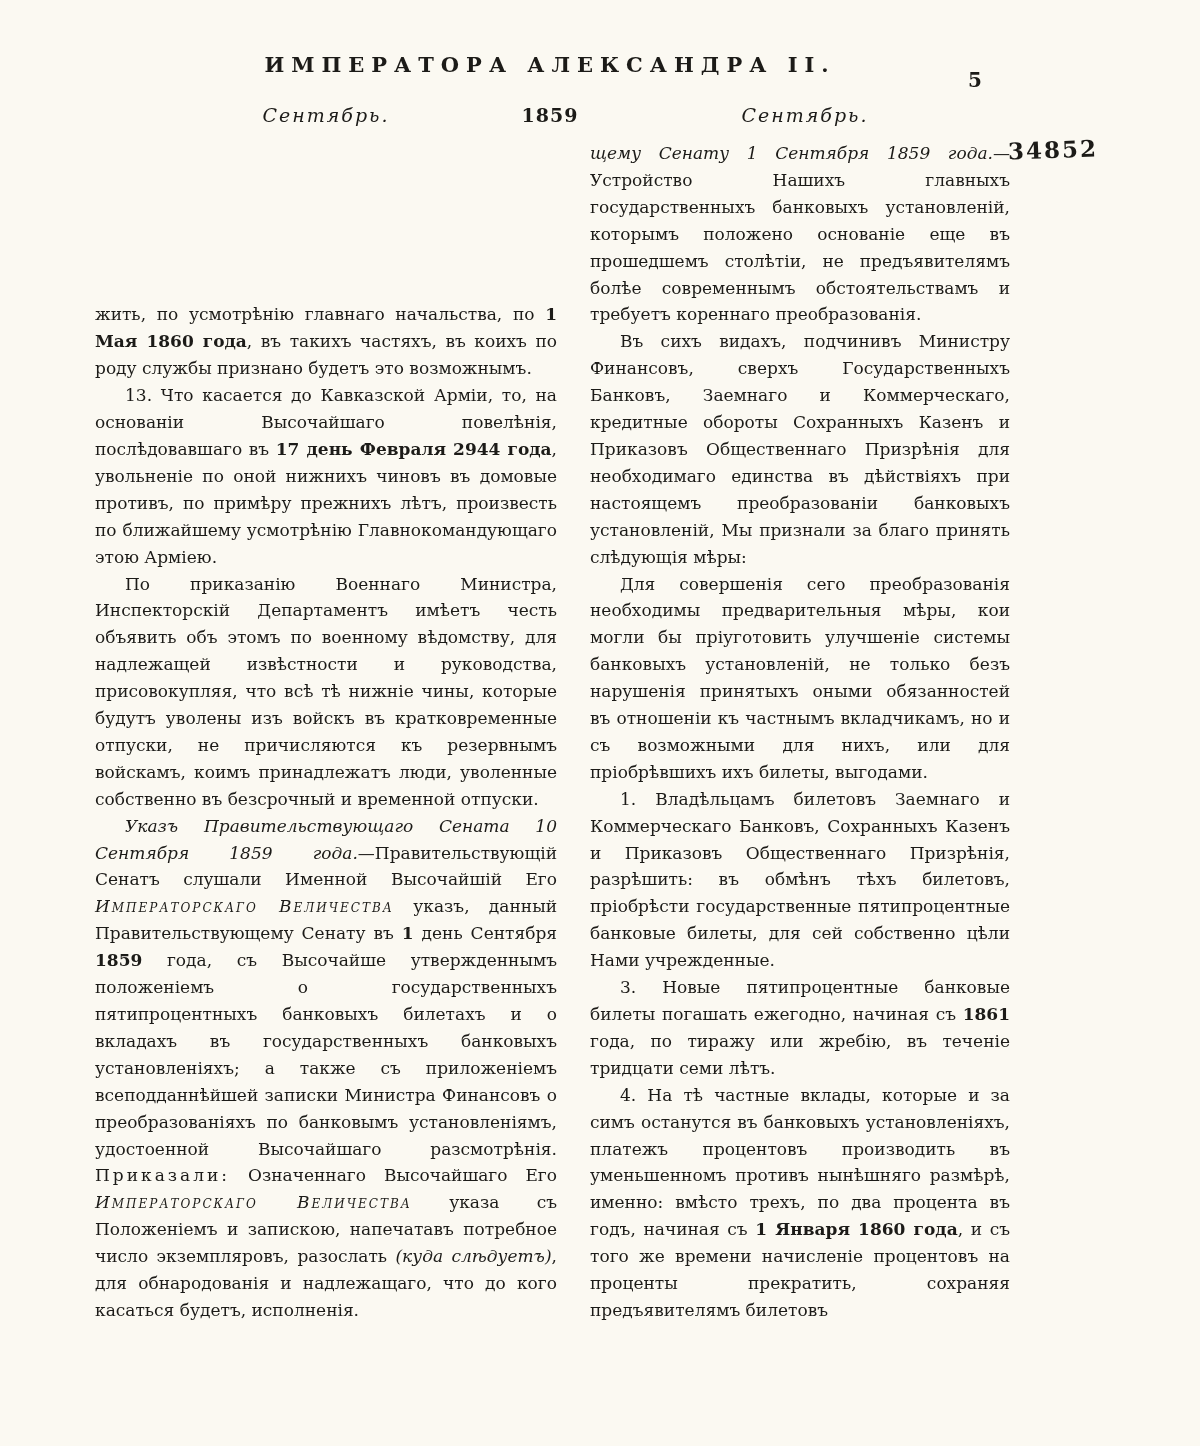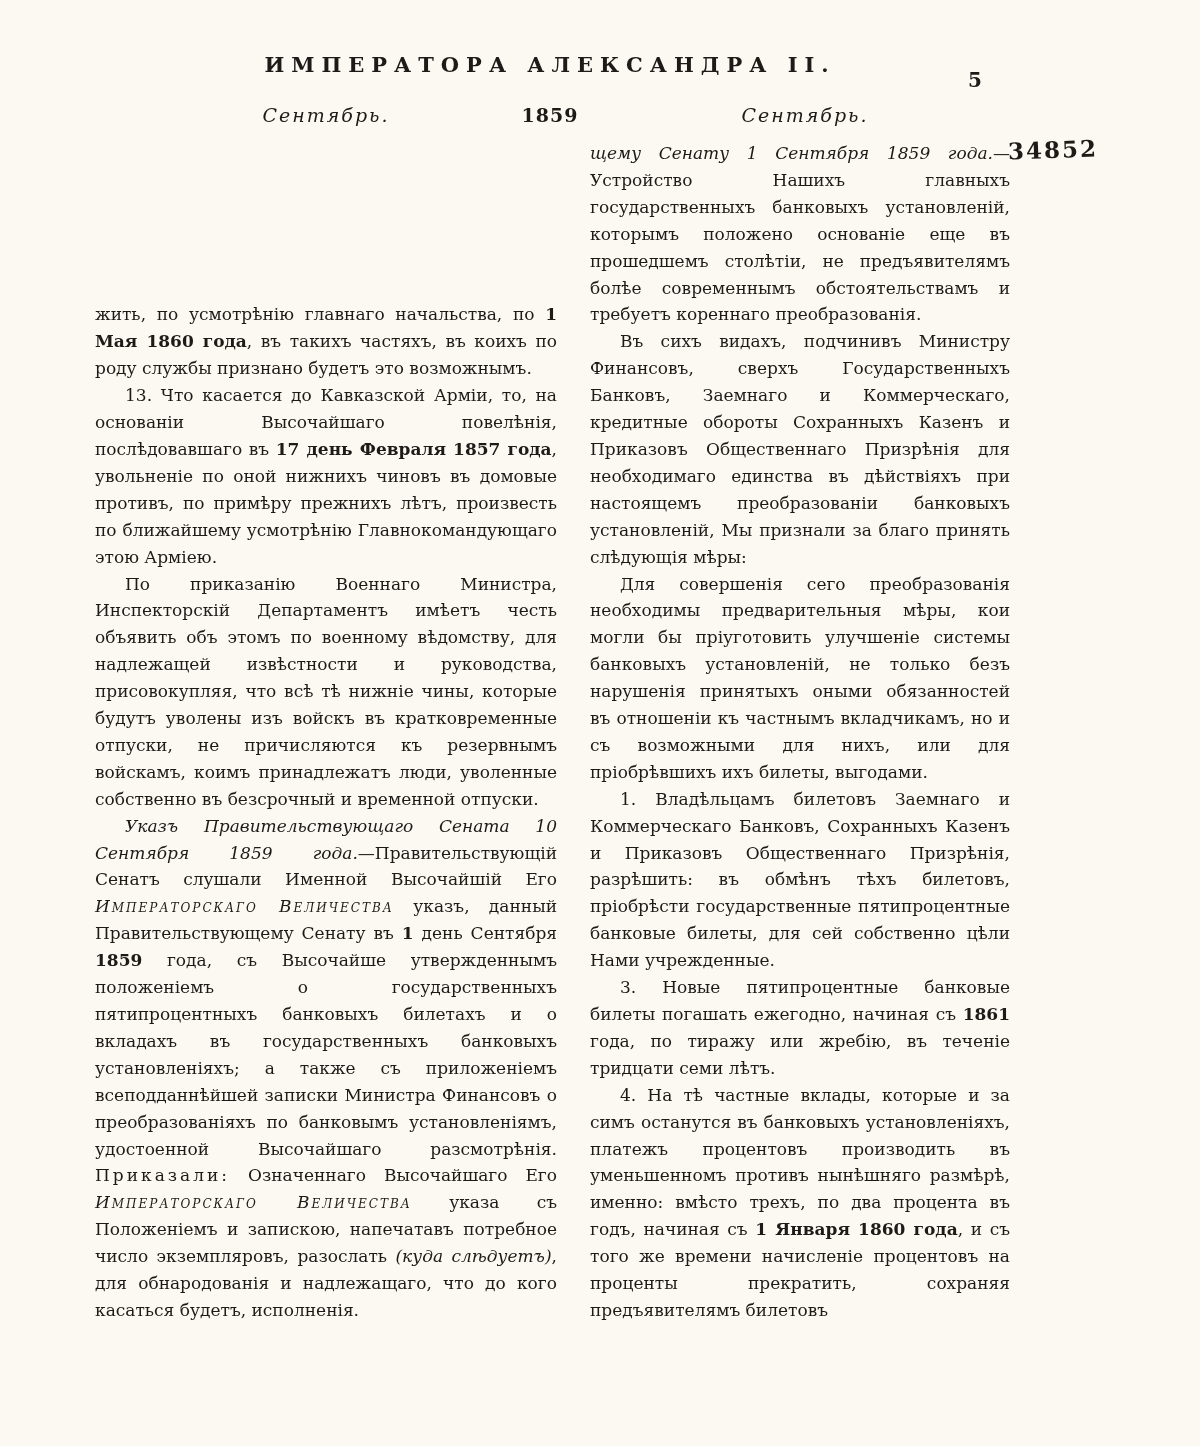--- a/index.html
+++ b/index.html
@@ -73,21 +73,21 @@
 
   <div class="dateline-year">1859</div>
 
   <div class="dateline-right">Сентябрь.</div>
 
   <div class="margin-number">34852</div>
 
   <div class="columns">
     <div class="col col-left" id="col-left">
         <p class="para no-indent"><span class="run-n">жить, по усмотрѣнію главнаго начальства, по </span><span class="run-b">1 Мая 1860 года</span><span class="run-n">, въ такихъ частяхъ, въ коихъ по роду службы признано будетъ это возможнымъ.</span></p>
-        <p class="para"><span class="run-n">13. Что касается до Кавказской Арміи, то, на основаніи Высочайшаго повелѣнія, послѣдовавшаго въ </span><span class="run-b">17 день Февраля 1857 года</span><span class="run-n">, увольненіе по оной нижнихъ чиновъ въ домовые противъ, по примѣру прежнихъ лѣтъ, произвесть по ближайшему усмотрѣнію Главнокомандующаго этою Арміею.</span></p>
+        <p class="para"><span class="run-n">13. Что касается до Кавказской Арміи, то, на основаніи Высочайшаго повелѣнія, послѣдовавшаго въ </span><span class="run-b">17 день Февраля 2944 года</span><span class="run-n">, увольненіе по оной нижнихъ чиновъ въ домовые противъ, по примѣру прежнихъ лѣтъ, произвесть по ближайшему усмотрѣнію Главнокомандующаго этою Арміею.</span></p>
         <p class="para"><span class="run-n">По приказанію Военнаго Министра, Инспекторскій Департаментъ имѣетъ честь объявить объ этомъ по военному вѣдомству, для надлежащей извѣстности и руководства, присовокупляя, что всѣ тѣ нижніе чины, которые будутъ уволены изъ войскъ въ кратковременные отпуски, не причисляются къ резервнымъ войскамъ, коимъ принадлежатъ люди, уволенные собственно въ безсрочный и временной отпуски.</span></p>
         <p class="para"><span class="run-i">Указъ Правительствующаго Сената 10 Сентября 1859 года.</span><span class="run-n">—Правительствующій Сенатъ слушали Именной Высочайшій Его </span><span class="run-sc">Императорскаго Величества</span><span class="run-n"> указъ, данный Правительствующему Сенату въ </span><span class="run-b">1</span><span class="run-n"> день Сентября </span><span class="run-b">1859</span><span class="run-n"> года, съ Высочайше утвержденнымъ положеніемъ о государственныхъ пятипроцентныхъ банковыхъ билетахъ и о вкладахъ въ государственныхъ банковыхъ установленіяхъ; а также съ приложеніемъ всеподданнѣйшей записки Министра Финансовъ о преобразованіяхъ по банковымъ установленіямъ, удостоенной Высочайшаго разсмотрѣнія. </span><span class="run-sp">Приказали:</span><span class="run-n"> Означеннаго Высочайшаго Его </span><span class="run-sc">Императорскаго Величества</span><span class="run-n"> указа съ Положеніемъ и запискою, напечатавъ потребное число экземпляровъ, разослать </span><span class="run-i">(куда слѣдуетъ)</span><span class="run-n">, для обнародованія и надлежащаго, что до кого касаться будетъ, исполненія.</span></p>
       </div>
     <div class="col-divider"></div>
     <div class="col col-right" id="col-right">
         <p class="para no-indent"><span class="run-i">щему Сенату 1 Сентября 1859 года.</span><span class="run-n">—Устройство Нашихъ главныхъ государственныхъ банковыхъ установленій, которымъ положено основаніе еще въ прошедшемъ столѣтіи, не предъявителямъ болѣе современнымъ обстоятельствамъ и требуетъ кореннаго преобразованія.</span></p>
         <p class="para"><span class="run-n">Въ сихъ видахъ, подчинивъ Министру Финансовъ, сверхъ Государственныхъ Банковъ, Заемнаго и Коммерческаго, кредитные обороты Сохранныхъ Казенъ и Приказовъ Общественнаго Призрѣнія для необходимаго единства въ дѣйствіяхъ при настоящемъ преобразованіи банковыхъ установленій, Мы признали за благо принять слѣдующія мѣры:</span></p>
         <p class="para"><span class="run-n">Для совершенія сего преобразованія необходимы предварительныя мѣры, кои могли бы пріуготовить улучшеніе системы банковыхъ установленій, не только безъ нарушенія принятыхъ оными обязанностей въ отношеніи къ частнымъ вкладчикамъ, но и съ возможными для нихъ, или для пріобрѣвшихъ ихъ билеты, выгодами.</span></p>
         <p class="para"><span class="run-n">1. Владѣльцамъ билетовъ Заемнаго и Коммерческаго Банковъ, Сохранныхъ Казенъ и Приказовъ Общественнаго Призрѣнія, разрѣшить: въ обмѣнъ тѣхъ билетовъ, пріобрѣсти государственные пятипроцентные банковые билеты, для сей собственно цѣли Нами учрежденные.</span></p>
         <p class="para"><span class="run-n">3. Новые пятипроцентные банковые билеты погашать ежегодно, начиная съ </span><span class="run-b">1861</span><span class="run-n"> года, по тиражу или жребію, въ теченіе тридцати семи лѣтъ.</span></p>

